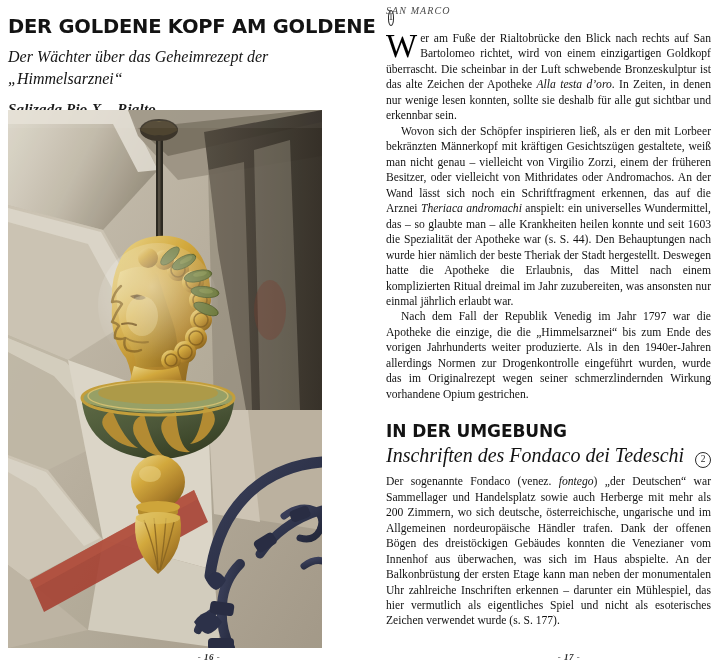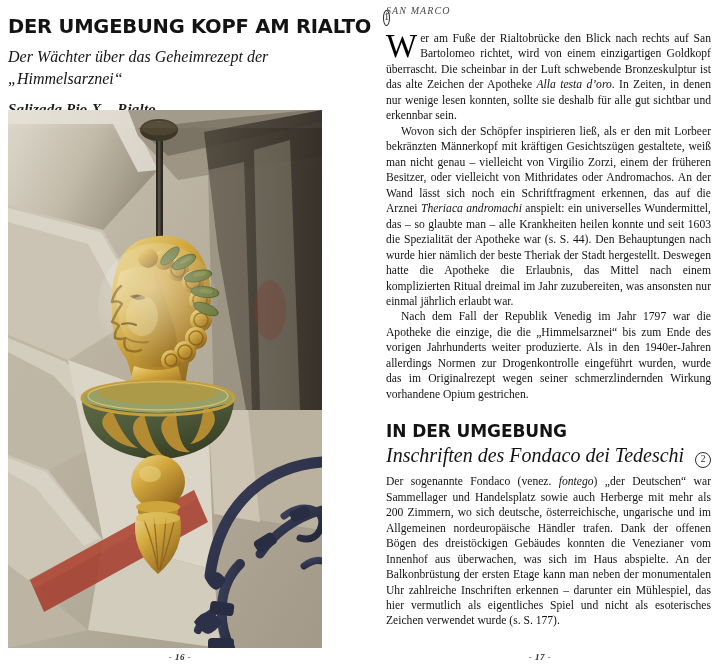--- a/index.html
+++ b/index.html
@@ -94,20 +94,21 @@
     bottom: 10px;
     width: 100%;
     left: 0;
     text-align: center;
     font-family: "Liberation Serif", serif;
     font-style: italic;
     font-size: 9px;
     font-weight: bold;
     color: #2a2a2a;
     letter-spacing: 0.5px;
+    padding-left: 29px;
   }
 
   
   .page-right {
     position: relative;
     width: 360px;
     height: 672px;
     box-sizing: border-box;
     padding: 0 9px 0 26px;
   }
@@ -171,21 +172,21 @@
   em, .it { font-style: italic; }
 </style>
 </head>
 <body>
 
 <div class="spread">
 
   <div class="page-left">
 
     <div class="title-row">
-      <h1 class="chapter-title">DER UMGEBUNG KOPF AM RIALTO</h1>
+      <h1 class="chapter-title">DER GOLDENE KOPF AM GOLDENE</h1>
       <span class="marker-circle">1</span>
     </div>
 
     <div class="subtitle">Der Wächter über das Geheimrezept der „Himmelsarznei“</div>
 
     <div class="locator">Salizada Pio X – Rialto</div>
 
     <div class="photo">
       <svg viewBox="0 0 314 538" preserveAspectRatio="xMidYMid slice">
         <defs>

